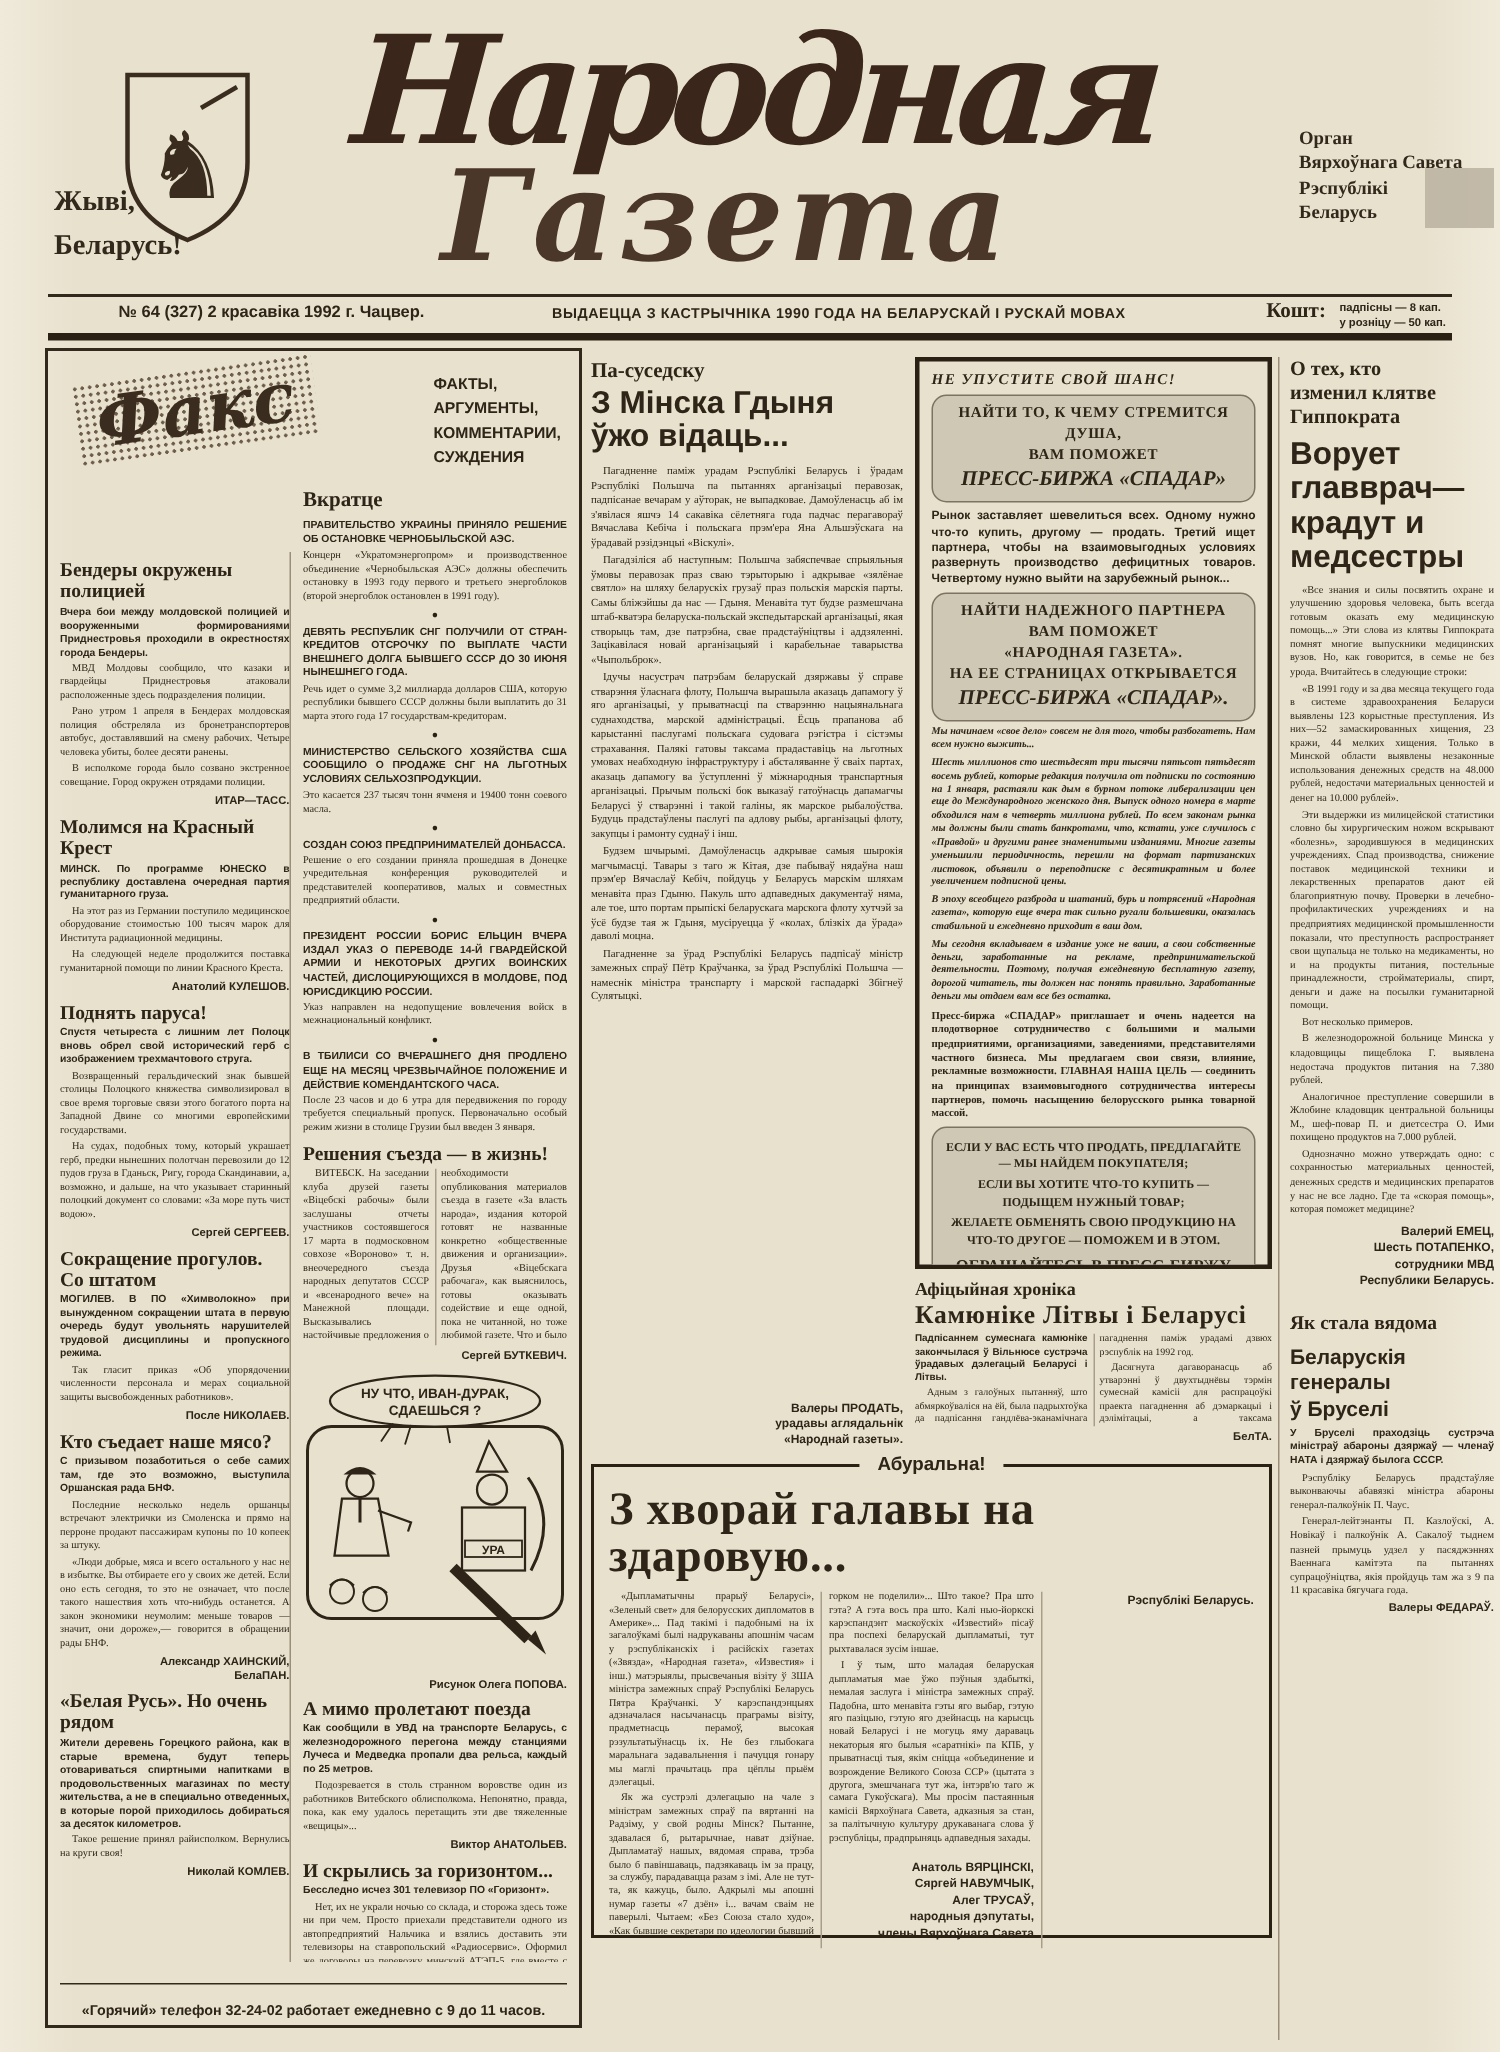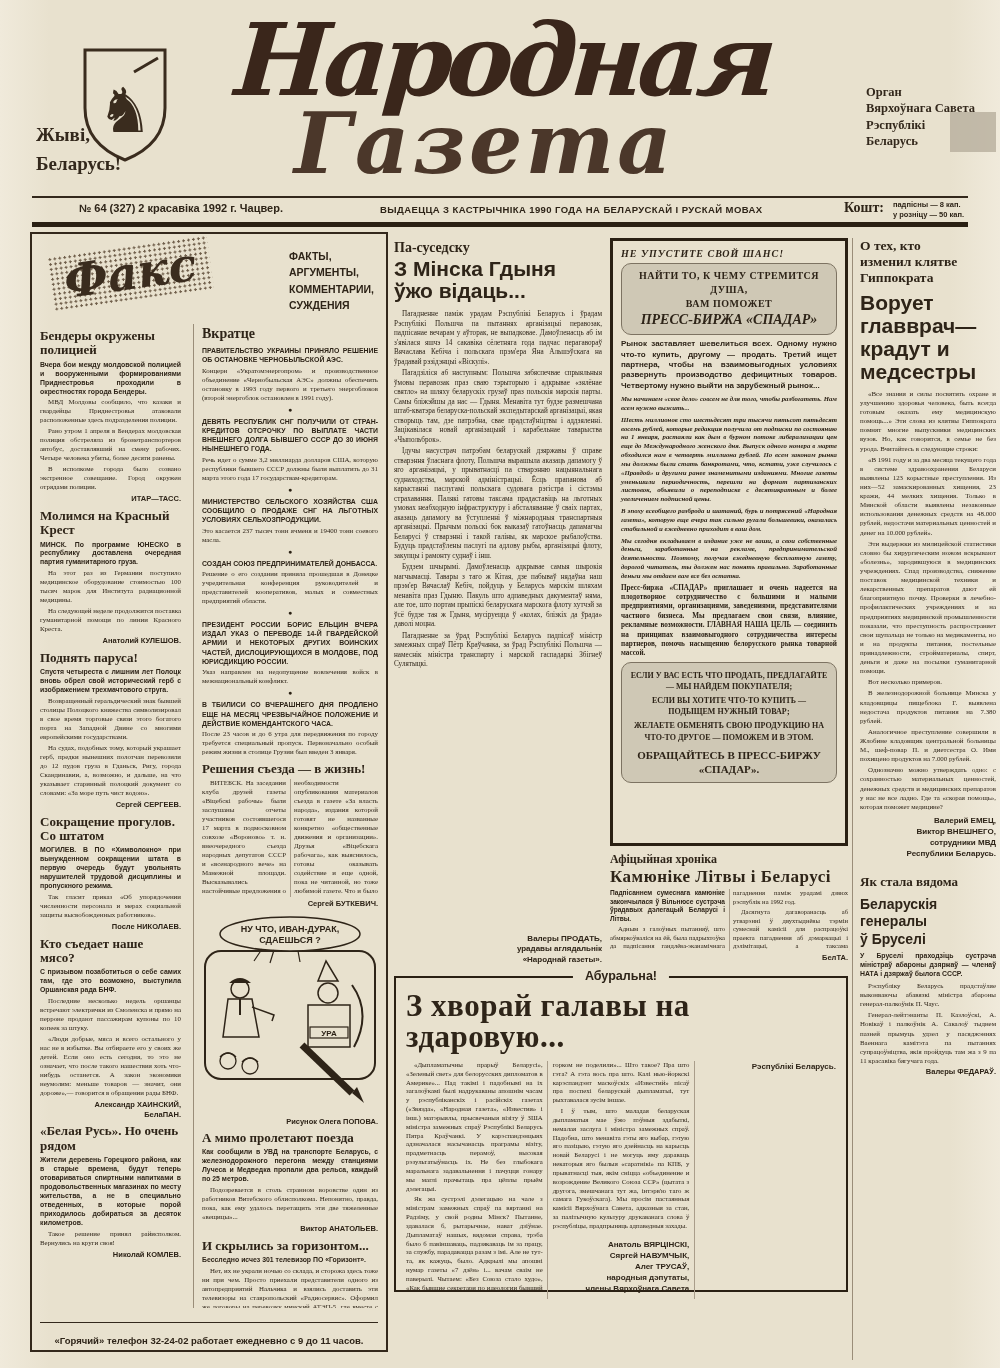--- a/index.html
+++ b/index.html
@@ -14,41 +14,41 @@
   .logo{position:absolute;left:198px;top:16px;width:660px;height:182px;}
   .logo .t1{position:absolute;left:38px;top:-6px;font:bold italic 100px/1 "DejaVu Serif",serif;
     letter-spacing:-6px;color:#3a261b;transform:skewX(-4deg);z-index:2;}
   .logo .t2{position:absolute;left:96px;top:86px;font:bold italic 84px/1 "DejaVu Serif",serif;
     letter-spacing:3px;color:#4b372a;text-shadow:-2px -2px 0 #e8e1ce,2px 2px 0 #e8e1ce;z-index:1;}
   .organ{position:absolute;left:866px;top:84px;width:130px;font:bold 12.5px/1.3 "Liberation Serif",serif;color:#33281c;}
   .ghostblock{position:absolute;left:950px;top:112px;width:46px;height:40px;background:#b6ae9c;opacity:.8;}
   .rule-thin{position:absolute;left:32px;right:32px;top:196px;height:2px;background:#33281c;}
   .issuebar{position:absolute;left:36px;right:36px;top:200px;height:20px;}
   .issue-left{position:absolute;left:0;top:2px;font:bold 11px "Liberation Sans",sans-serif;padding-left:43px;}
-  .issue-center{position:absolute;left:344px;top:4px;font:bold 9.5px "Liberation Sans",sans-serif;letter-spacing:.4px;}
+  .issue-center{position:absolute;left:332px;top:4px;font:bold 9.5px "Liberation Sans",sans-serif;letter-spacing:.4px;}
   .price{position:absolute;right:0;top:0;}
   .price .k{font:bold 14px "Liberation Serif",serif;vertical-align:top;}
   .price .pl{display:inline-block;margin-left:5px;font:bold 7.5px/1.3 "Liberation Sans",sans-serif;text-align:left;}
   .rule-thick{position:absolute;left:32px;right:32px;top:222px;height:5px;background:#2a2013;}
 
   
   .art h3{font:bold 13px/1.1 "Liberation Serif",serif;margin:5px 0 3px;}
   .lead{font:bold 6.9px/1.3 "Liberation Sans",sans-serif;margin:0 0 2px;text-align:justify;}
   p.b{font:6.9px/1.3 "Liberation Serif",serif;text-align:justify;margin:0 0 2px;text-indent:8px;}
   .by{font:bold 7.5px/1.3 "Liberation Sans",sans-serif;text-align:right;margin:2px 0 5px;}
 
   
   .fakt{position:absolute;left:30px;top:232px;width:358px;height:1120px;border:2px solid #33281c;padding:6px 8px;}
   .fakt-head{position:relative;height:84px;}
   .fakt-logo{position:absolute;left:10px;top:6px;font:bold italic 46px/1 "DejaVu Serif",serif;
     color:#3a2c1e;transform:rotate(-8deg);padding:4px 14px;
     background-image:radial-gradient(#6d5c48 1px,transparent 1.3px);background-size:5px 5px;}
   .fakt-tag{position:absolute;right:4px;top:8px;text-align:left;font:bold 10.5px/1.55 "Liberation Sans",sans-serif;}
   .fakt-cols{display:flex;height:984px;overflow:hidden;}
-  .fcolA{width:156px;padding-right:12px;border-right:1px solid #9a8d79;}
+  .fcolA{width:156px;padding-right:0;border-right:1px solid #9a8d79;margin-top:44px;}
   .fcolB{flex:1;padding-left:8px;}
   .vk-title{font:bold 14px "Liberation Serif",serif;margin:2px 0 4px;}
   .vk-head{font:bold 6.9px/1.35 "Liberation Sans",sans-serif;margin:3px 0 2px;text-align:justify;}
   .vk-text{font:6.9px/1.3 "Liberation Serif",serif;text-align:justify;margin:0;}
   .vk-sep{text-align:center;font-size:7px;margin:3px 0;color:#2a2013;}
   .cols2{column-count:2;column-gap:8px;column-rule:1px solid #a99d8a;column-fill:auto;}
   .congress-body{height:118px;overflow:hidden;}
   .cartoon{margin:6px 0 4px;}
   .cartoon .cap{text-align:right;font:bold 7.5px "Liberation Sans",sans-serif;margin-top:2px;}
   .hotline{position:absolute;left:8px;right:8px;bottom:4px;border-top:1.5px solid #33281c;
@@ -323,20 +323,26 @@
   </section>
 
   <section class="spadar">
     <div class="sp-chance">НЕ УПУСТИТЕ СВОЙ ШАНС!</div>
     <div class="graybox">
       <div class="gb-l">НАЙТИ ТО, К ЧЕМУ СТРЕМИТСЯ ДУША,</div>
       <div class="gb-l">ВАМ ПОМОЖЕТ</div>
       <div class="gb-brand">ПРЕСС-БИРЖА «СПАДАР»</div>
     </div>
     <p class="sp-p">Рынок заставляет шевелиться всех. Одному нужно что-то купить, другому — продать. Третий ищет партнера, чтобы на взаимовыгодных условиях развернуть производство дефицитных товаров. Четвертому нужно выйти на зарубежный рынок...</p>
+    <div class="graybox">
+      <div class="gb-l">НАЙТИ НАДЕЖНОГО ПАРТНЕРА ВАМ ПОМОЖЕТ</div>
+      <div class="gb-l">«НАРОДНАЯ ГАЗЕТА».</div>
+      <div class="gb-l">НА ЕЕ СТРАНИЦАХ ОТКРЫВАЕТСЯ</div>
+      <div class="gb-brand">ПРЕСС-БИРЖА «СПАДАР».</div>
+    </div>
     <p class="sp-i">Мы начинаем «свое дело» совсем не для того, чтобы разбогатеть. Нам всем нужно выжить...</p>
     <p class="sp-i">Шесть миллионов сто шестьдесят три тысячи пятьсот пятьдесят восемь рублей, которые редакция получила от подписки по состоянию на 1 января, растаяли как дым в бурном потоке либерализации цен еще до Международного женского дня. Выпуск одного номера в марте обходился нам в четверть миллиона рублей. По всем законам рынка мы должны были стать банкротами, что, кстати, уже случилось с «Правдой» и другими ранее знаменитыми изданиями. Многие газеты уменьшили периодичность, перешли на формат партизанских листовок, объявили о переподписке с десятикратным и более увеличением подписной цены.</p>
     <p class="sp-i">В эпоху всеобщего разброда и шатаний, бурь и потрясений «Народная газета», которую еще вчера так сильно ругали большевики, оказалась стабильной и ежедневно приходит в ваш дом.</p>
     <p class="sp-i">Мы сегодня вкладываем в издание уже не ваши, а свои собственные деньги, заработанные на рекламе, предпринимательской деятельности. Поэтому, получая ежедневную бесплатную газету, дорогой читатель, ты должен нас понять правильно. Заработанные деньги мы отдаем вам все без остатка.</p>
     <p class="sp-p2">Пресс-биржа «СПАДАР» приглашает и очень надеется на плодотворное сотрудничество с большими и малыми предприятиями, организациями, заведениями, представителями частного бизнеса. Мы предлагаем свои связи, влияние, рекламные возможности. ГЛАВНАЯ НАША ЦЕЛЬ — соединить на принципах взаимовыгодного сотрудничества интересы партнеров, помочь насыщению белорусского рынка товарной массой.</p>
     <div class="graybox gb3">
       <div class="ln">ЕСЛИ У ВАС ЕСТЬ ЧТО ПРОДАТЬ, ПРЕДЛАГАЙТЕ — МЫ НАЙДЕМ ПОКУПАТЕЛЯ;</div>
       <div class="ln">ЕСЛИ ВЫ ХОТИТЕ ЧТО-ТО КУПИТЬ — ПОДЫЩЕМ НУЖНЫЙ ТОВАР;</div>
       <div class="ln">ЖЕЛАЕТЕ ОБМЕНЯТЬ СВОЮ ПРОДУКЦИЮ НА ЧТО-ТО ДРУГОЕ — ПОМОЖЕМ И В ЭТОМ.</div>
       <div class="sp-call">ОБРАЩАЙТЕСЬ В ПРЕСС-БИРЖУ «СПАДАР».</div>
@@ -390,21 +396,21 @@
       </h2>
       <p class="b">«Все знания и силы посвятить охране и улучшению здоровья человека, быть всегда готовым оказать ему медицинскую помощь...» Эти слова из клятвы Гиппократа помнят многие выпускники медицинских вузов. Но, как говорится, в семье не без урода. Вчитайтесь в следующие строки:</p>
       <p class="b">«В 1991 году и за два месяца текущего года в системе здравоохранения Беларуси выявлены 123 корыстные преступления. Из них—52 замаскированных хищения, 23 кражи, 44 мелких хищения. Только в Минской области выявлены незаконные использования денежных средств на 48.000 рублей, недостачи материальных ценностей и денег на 10.000 рублей».</p>
       <p class="b">Эти выдержки из милицейской статистики словно бы хирургическим ножом вскрывают «болезнь», зародившуюся в медицинских учреждениях. Спад производства, снижение поставок медицинской техники и лекарственных препаратов дают ей благоприятную почву. Проверки в лечебно-профилактических учреждениях и на предприятиях медицинской промышленности показали, что преступность распространяет свои щупальца не только на медикаменты, но и на продукты питания, постельные принадлежности, стройматериалы, спирт, деньги и даже на посылки гуманитарной помощи.</p>
       <p class="b">Вот несколько примеров.</p>
       <p class="b">В железнодорожной больнице Минска у кладовщицы пищеблока Г. выявлена недостача продуктов питания на 7.380 рублей.</p>
       <p class="b">Аналогичное преступление совершили в Жлобине кладовщик центральной больницы М., шеф-повар П. и диетсестра О. Ими похищено продуктов на 7.000 рублей.</p>
       <p class="b">Однозначно можно утверждать одно: с сохранностью материальных ценностей, денежных средств и медицинских препаратов у нас не все ладно. Где та «скорая помощь», которая поможет медицине?</p>
       <div class="by-block">
         <div>Валерий ЕМЕЦ,</div>
-        <div>Виктор ВНЕШНЕГО,</div>
+        <div>Шесть ПОТАПЕНКО,</div>
         <div>сотрудники МВД</div>
         <div>Республики Беларусь.</div>
       </div>
     </article>
 
     <article class="brussels">
       <div class="kick2">Як стала вядома</div>
       <h2>
         <span>Беларускія генералы</span><br>
         <span>ў Бруселі</span>

